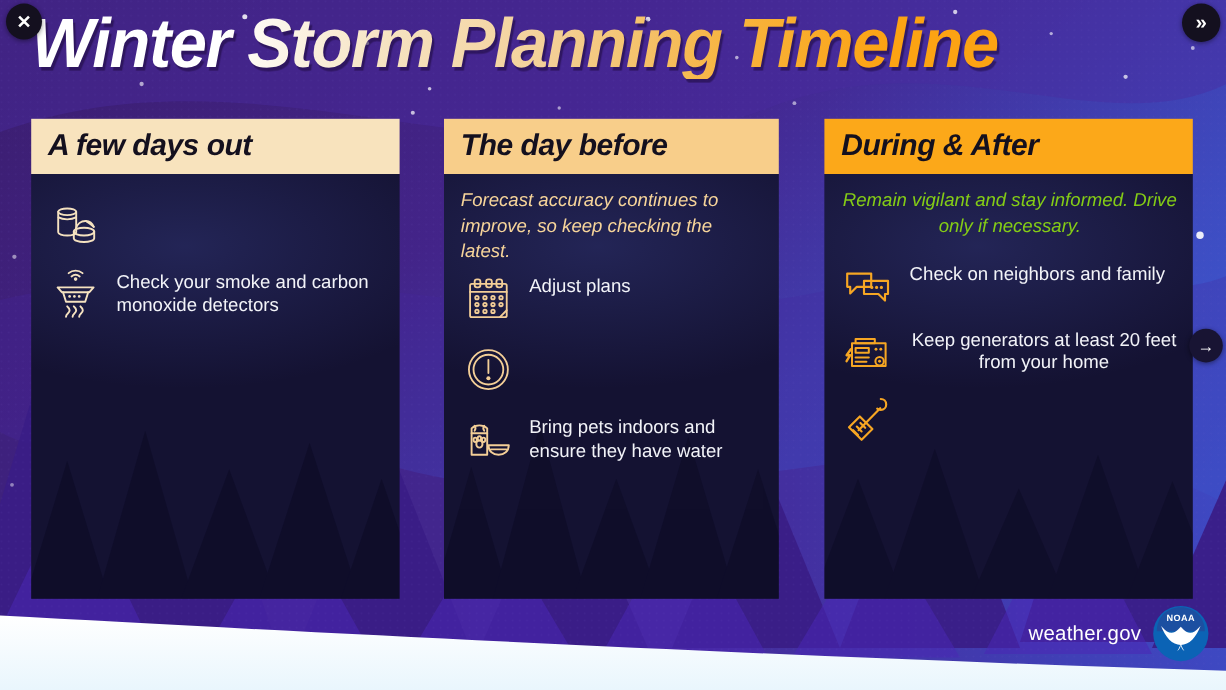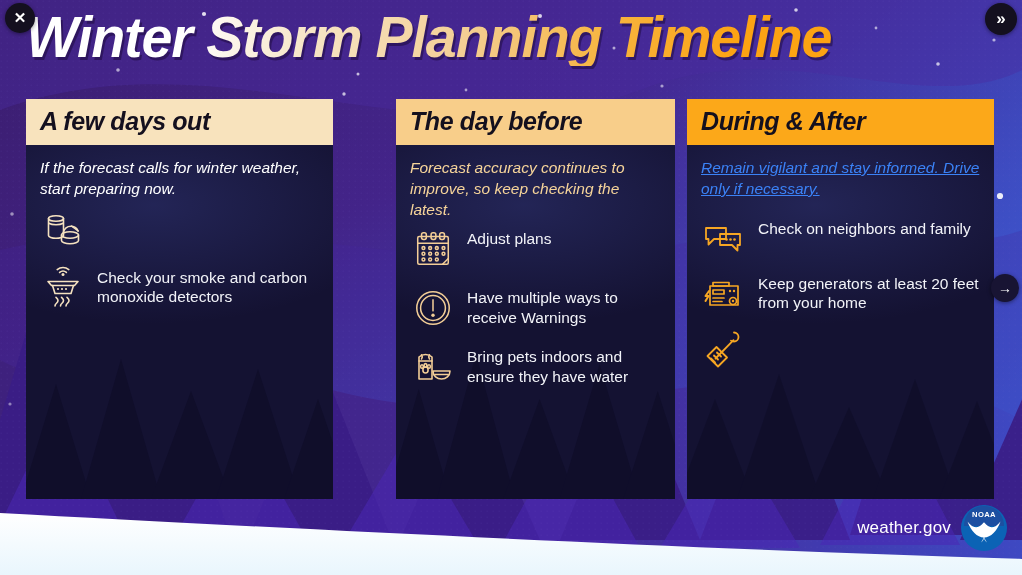--- a/index.html
+++ b/index.html
@@ -37,22 +37,22 @@
     background-image:linear-gradient(100deg,#ffffff 0%,#ffffff 20%,#f6e4c4 36%,#f3cf96 54%,#f7b43f 72%,#fca313 88%,#fca313 100%);
     -webkit-background-clip:text; background-clip:text;
     color:transparent; -webkit-text-fill-color:transparent;
     filter:drop-shadow(2px 3px 0 rgba(30,10,60,.55));
   }
 
   
   #panels{ position:absolute; left:0; top:99px; width:1022px; height:400px; z-index:30; }
   .panel{ position:absolute; top:0; width:307px; height:400px; display:flex; flex-direction:column; }
   #panel-0{ left:26px; }
-  #panel-1{ left:368px;padding-left:28px; }
-  #panel-2{ left:687px; }
+  #panel-1{ left:342px;padding-left:28px; }
+  #panel-2{ left:687px;text-align:center; }
 
   .panel-header{
     height:46px; flex:0 0 46px;
     display:flex; align-items:center;
     padding:0 0 2px 14px;
     font-size:25px; font-weight:bold; font-style:italic;
     letter-spacing:-.4px; color:#14101e;
     font-family:"Liberation Sans","DejaVu Sans",sans-serif;
   }
   .panel-body{
@@ -177,21 +177,20 @@
       <svg class="trees" viewBox="0 0 307 170" preserveAspectRatio="none">
         <g fill="#0c0a22" opacity=".85">
           <path d="M-5,170 L30,55 L65,170 Z"></path>
           <path d="M55,170 L95,30 L135,170 Z"></path>
           <path d="M125,170 L165,62 L205,170 Z"></path>
           <path d="M190,170 L232,40 L274,170 Z"></path>
           <path d="M258,170 L292,70 L326,170 Z"></path>
         </g>
       </svg>
       <div class="inner">
-        <p class="intro" style="color: rgb(255, 255, 255);">If the forecast calls for winter weather, start preparing now.</p>
         <div class="items">
 
           <div class="item">
             <span class="ico">
               <svg width="44" height="44" viewBox="0 0 44 44" fill="none" stroke="#f5e2c0" stroke-width="1.6" stroke-linecap="round" stroke-linejoin="round">
                 <ellipse cx="15" cy="11.5" rx="7.5" ry="2.8"></ellipse>
                 <path d="M7.5 11.5 V28.5 C7.5 30 10.9 31.3 15 31.3 C19.1 31.3 22.5 30 22.5 28.5 V11.5"></path>
                 <path d="M7.8 16.2 C9.6 17.3 12.1 17.8 15 17.8 C17.9 17.8 20.4 17.3 22.2 16.2"></path>
                 <ellipse cx="29" cy="28" rx="8.5" ry="3.2"></ellipse>
                 <path d="M20.5 28 V33.5 C20.5 35.3 24.3 36.7 29 36.7 C33.7 36.7 37.5 35.3 37.5 33.5 V28"></path>
@@ -272,21 +271,20 @@
 
           <div class="item">
             <span class="ico">
               <svg width="42" height="42" viewBox="0 0 44 44" fill="none" stroke="#f3ce97" stroke-width="1.6" stroke-linecap="round" stroke-linejoin="round">
                 <circle cx="22" cy="22" r="17"></circle>
                 <circle cx="22" cy="22" r="13"></circle>
                 <path d="M22 13.5 L22 25"></path>
                 <circle cx="22" cy="29.5" r="1.8" fill="#f3ce97" stroke="none"></circle>
               </svg>
             </span>
-            <span class="txt">Have multiple ways to receive Warnings</span>
           </div>
 
           <div class="item">
             <span class="ico">
               <svg width="44" height="44" viewBox="0 0 44 44" fill="none" stroke="#f3ce97" stroke-width="1.6" stroke-linecap="round" stroke-linejoin="round">
                 <path d="M8 12 C8 12 10.5 9.5 14.5 9.5 C18.5 9.5 21 12 21 12 V34 H8 Z"></path>
                 <path d="M8 16 H21"></path>
                 <path d="M10.5 9.8 C11.5 11.2 11.5 12.6 10.5 14"></path>
                 <path d="M18.5 9.8 C17.5 11.2 17.5 12.6 18.5 14"></path>
                 <ellipse cx="14.5" cy="25" rx="2.6" ry="3"></ellipse>
@@ -312,21 +310,21 @@
       <svg class="trees" viewBox="0 0 307 170" preserveAspectRatio="none">
         <g fill="#0c0a22" opacity=".8">
           <path d="M-10,170 L28,70 L66,170 Z"></path>
           <path d="M50,170 L92,45 L134,170 Z"></path>
           <path d="M122,170 L162,78 L202,170 Z"></path>
           <path d="M186,170 L228,50 L270,170 Z"></path>
           <path d="M252,170 L290,72 L328,170 Z"></path>
         </g>
       </svg>
       <div class="inner">
-        <p class="intro" style="color: #3b82f6; text-decoration: underline;">Remain vigilant and stay informed. Drive only if necessary.</p>
+        <p class="intro" style="color: #84cc16;">Remain vigilant and stay informed. Drive only if necessary.</p>
         <div class="items" style="margin-top:16px">
 
           <div class="item" style="margin-bottom:9px">
             <span class="ico">
               <svg width="44" height="40" viewBox="0 0 44 40" fill="none" stroke="#f6a623" stroke-width="1.8" stroke-linecap="round" stroke-linejoin="round">
                 <path d="M4 9 H24 V20 H12 L6.5 25.5 V20 H4 Z"></path>
                 <path d="M18 15 H38 V26 H35.5 V31.5 L30 26 H18 Z"></path>
                 <circle cx="24.5" cy="20.5" r="1.3" fill="#f6a623" stroke="none"></circle>
                 <circle cx="28.5" cy="20.5" r="1.3" fill="#f6a623" stroke="none"></circle>
                 <circle cx="32.5" cy="20.5" r="1.3" fill="#f6a623" stroke="none"></circle>

